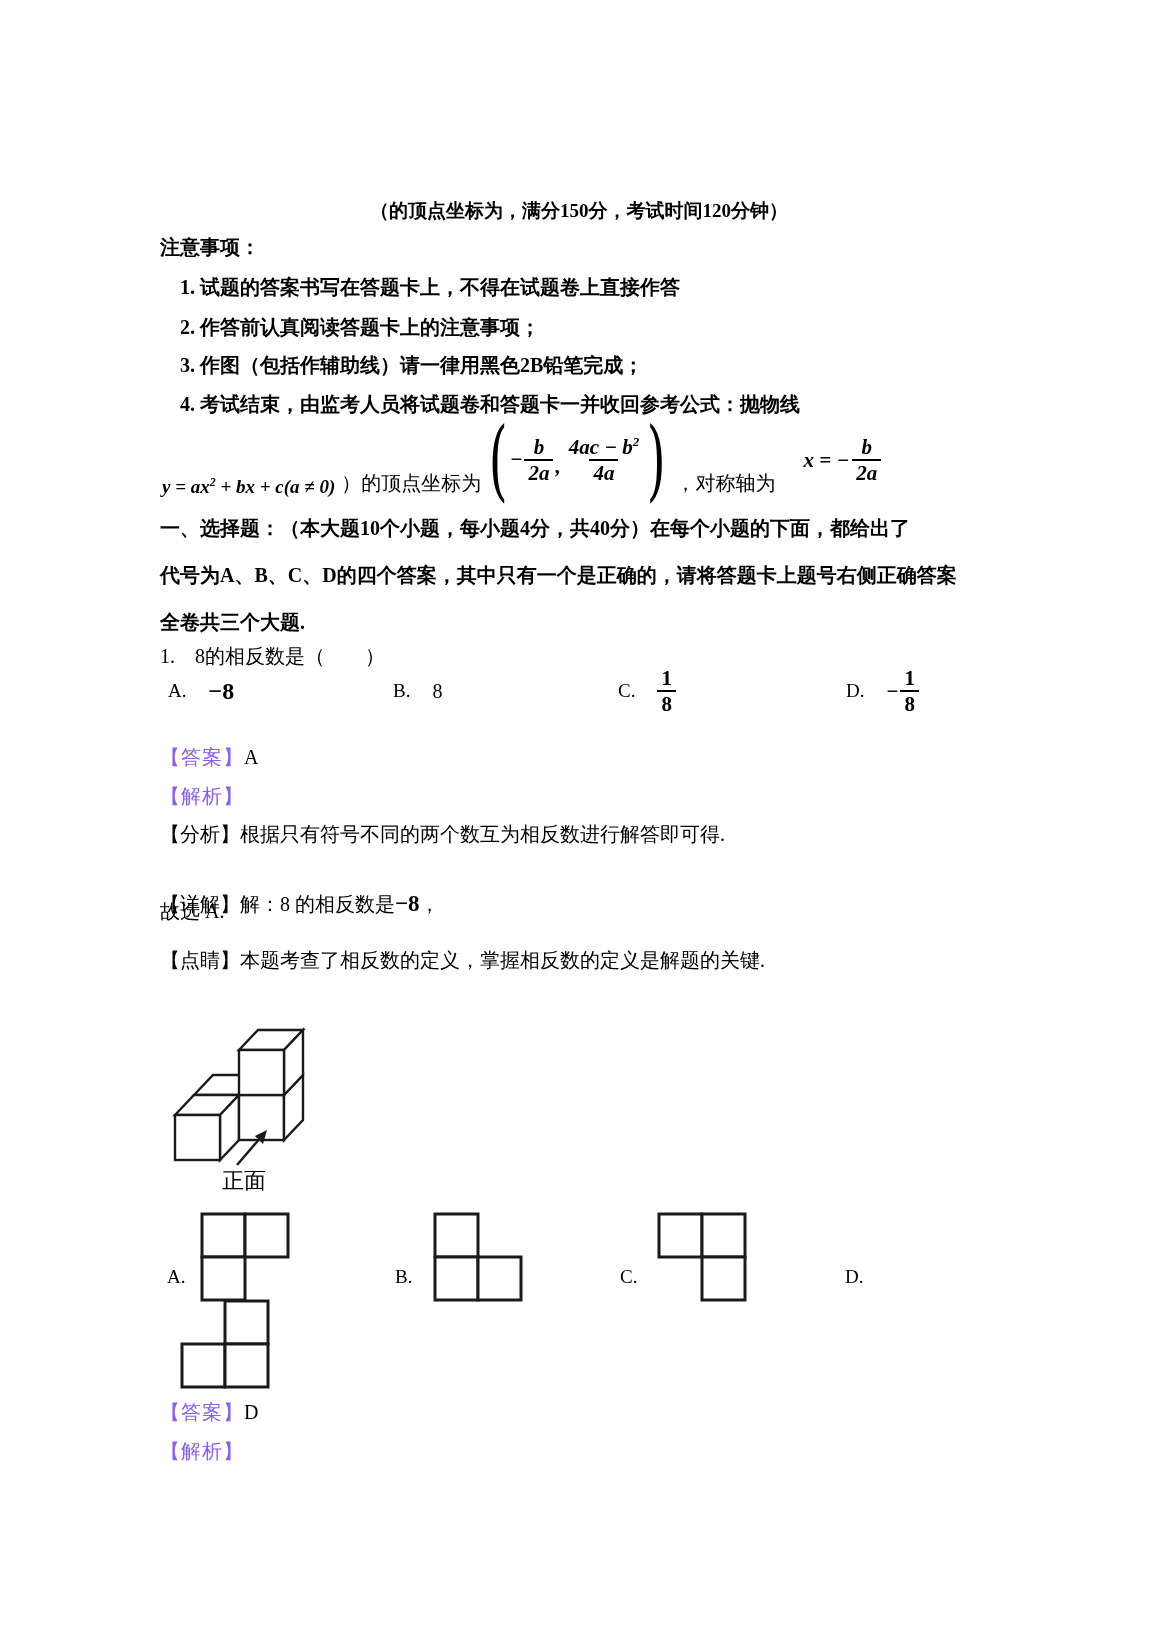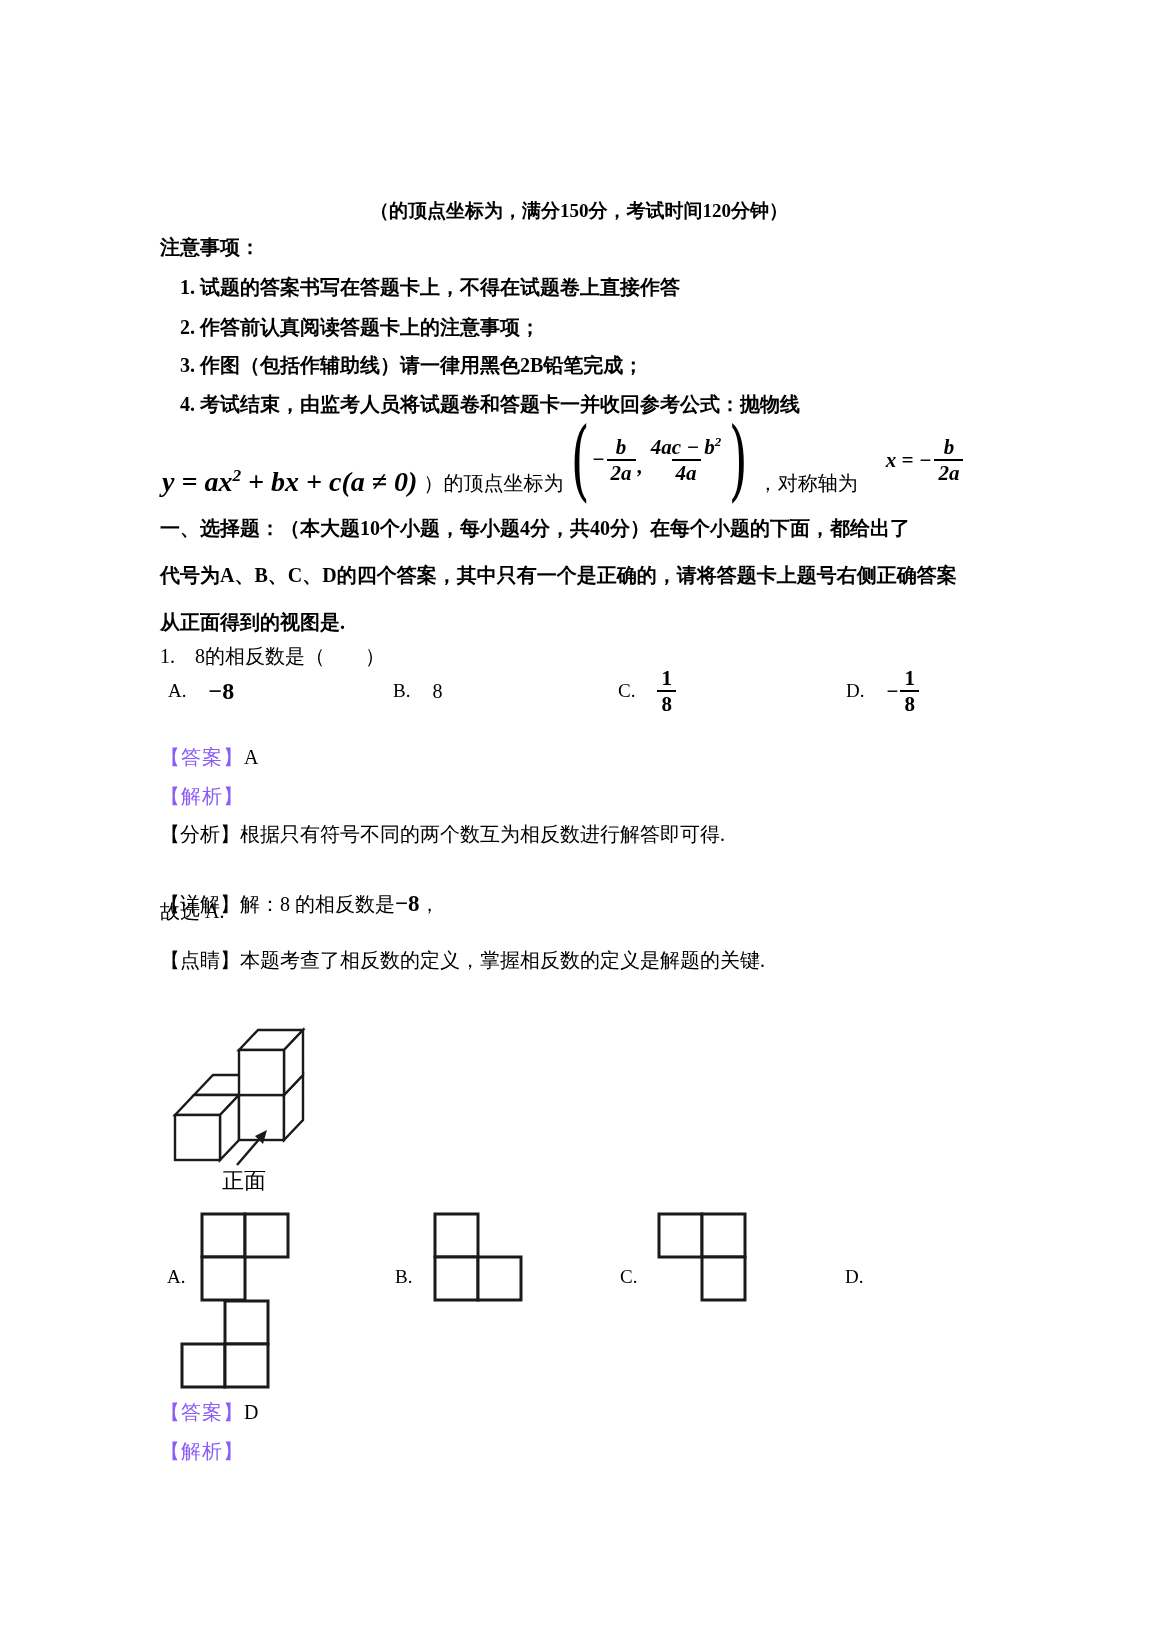--- a/index.html
+++ b/index.html
@@ -47,21 +47,21 @@
 
   <div class="abs center subtitle" style="top:198px;">（的顶点坐标为，满分150分，考试时间120分钟）</div>
 
   <div class="abs cn bold" style="left:160px;top:232px;">注意事项：</div>
   <div class="abs cn bold" style="left:180px;top:272px;">1. 试题的答案书写在答题卡上，不得在试题卷上直接作答</div>
   <div class="abs cn bold" style="left:180px;top:312px;">2. 作答前认真阅读答题卡上的注意事项；</div>
   <div class="abs cn bold" style="left:180px;top:350px;">3. 作图（包括作辅助线）请一律用黑色2B铅笔完成；</div>
   <div class="abs cn bold" style="left:180px;top:389px;">4. 考试结束，由监考人员将试题卷和答题卡一并收回参考公式：抛物线</div>
 
   <div class="abs formula-row" style="left:162px;top:414px;height:92px;">
-    <span class="math baseline" style="font-size:28px;"><span>y = ax</span><sup>2</sup><span> + bx + c(a ≠ 0)</span></span>
+    <span class="math baseline" style="font-size:19px;"><span>y = ax</span><sup>2</sup><span> + bx + c(a ≠ 0)</span></span>
     <span class="cn baseline" style="margin-left:6px;">）的顶点坐标为</span>
     <span class="vgroup">
       <span class="bigparen">(</span>
       <span class="math" style="font-size:21px;margin:0 2px 0 -6px;">−</span>
       <span class="frac math" style="font-size:21px;">
         <span class="num">b</span>
         <span class="den">2a</span>
       </span>
       <span class="math" style="font-size:21px;align-self:center;margin:14px 4px 0 2px;">,</span>
       <span class="frac math" style="font-size:21px;">
@@ -75,21 +75,21 @@
       <span class="math" style="font-size:21px;margin-right:3px;">x = −</span>
       <span class="frac math" style="font-size:21px;">
         <span class="num">b</span>
         <span class="den">2a</span>
       </span>
     </span>
   </div>
 
   <div class="abs cn bold" style="left:160px;top:513px;">一、选择题：（本大题10个小题，每小题4分，共40分）在每个小题的下面，都给出了</div>
   <div class="abs cn bold" style="left:160px;top:560px;">代号为A、B、C、D的四个答案，其中只有一个是正确的，请将答题卡上题号右侧正确答案</div>
-  <div class="abs cn bold" style="left:160px;top:607px;">从正面得到的视图是.</div>
+  <div class="abs cn bold" style="left:160px;top:607px;">全卷共三个大题.</div>
 
   <div class="abs cn" style="left:160px;top:641px;">1.　8的相反数是（　　）</div>
 
   <div class="abs" style="left:160px;top:648px;width:995px;height:86px;">
     <span class="opt" style="left:8px;top:0;height:86px;">
       <span class="letter">A.</span>
       <span class="val-bold math" style="font-style:normal;">−8</span>
     </span>
     <span class="opt" style="left:233px;top:0;height:86px;">
       <span class="letter">B.</span>

